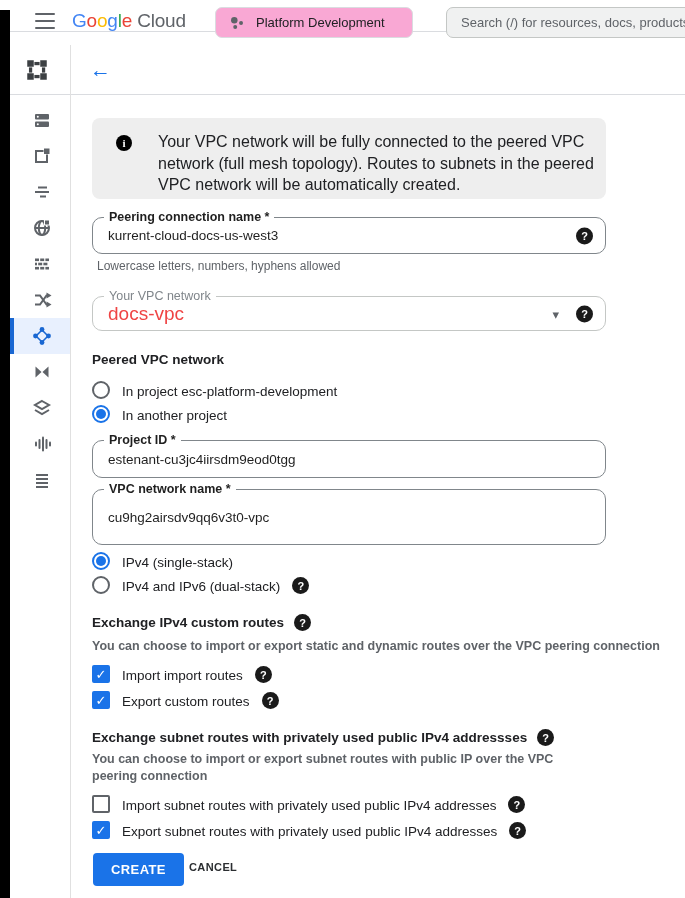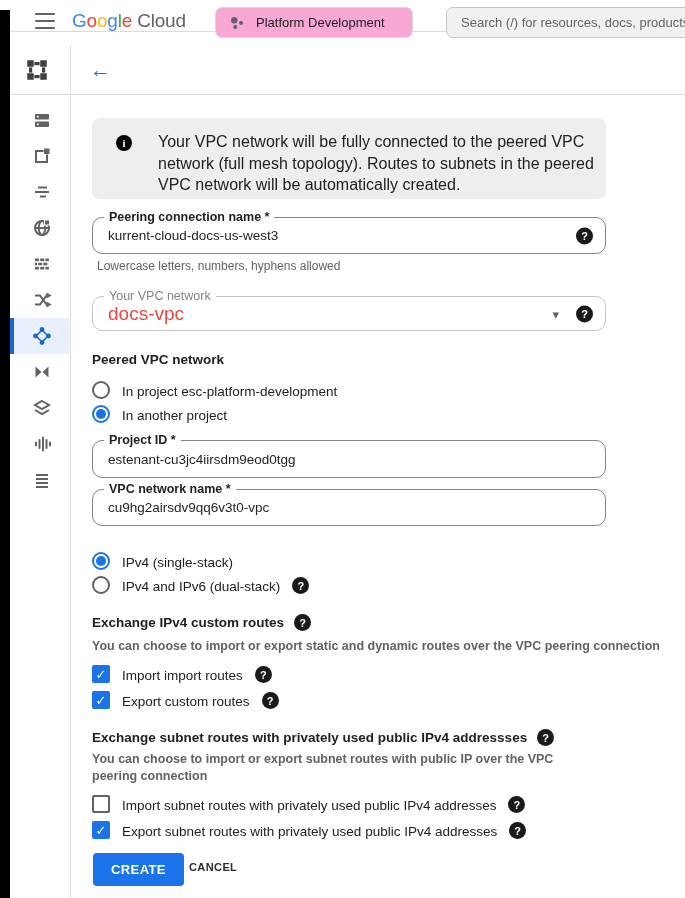--- a/index.html
+++ b/index.html
@@ -47,21 +47,21 @@
   .tfield .flabel { position:absolute; top:-9px; left:11px; background:#fff; padding:0 5px; font-size:12.5px; font-weight:600; color:#1f1f1f; line-height:17px; }
   .tfield input.fvalue { position:absolute; left:15px; top:0; height:100%; width:420px; border:none; outline:none; font-size:13.5px; color:#1f1f1f; font-family:inherit; background:transparent; }
   .tfield .fvalue-text { position:absolute; left:15px; top:50%; transform:translateY(-50%); font-size:19px; color:#ef4444; }
   .tfield .help-abs { position:absolute; right:12px; top:50%; transform:translateY(-50%); }
   .tfield.disabled { border-color:#c4c7c5; }
   .tfield.disabled .flabel { color:#80868b; font-weight:500; }
   .dd-arrow { position:absolute; right:46px; top:50%; transform:translateY(-50%); color:#5f6368; font-size:13px; }
   .f1 { top:217px; height:37px; }
   .f2 { top:296px; height:35px; }
   .f3 { top:440px; height:38px; }
-  .f4 { top:489px; height:37px; }
+  .f4 { top:489px; height:56px; }
   .helper { position:absolute; left:97px; top:259px; font-size:12px; color:#5f6368; }
 
   .sec-heading { position:absolute; left:92px; display:flex; align-items:center; gap:10px; font-size:13.5px; font-weight:700; color:#202124; }
   .h1 { top:352px; }
   .h2 { top:614px; }
   .h3 { top:729px; }
   .desc { position:absolute; left:92px; font-size:12.5px; color:#5f6368; line-height:17px;font-weight:bold; }
   .d1 { top:638px; white-space:nowrap; }
   .d2 { top:751px; width:505px; }
 

